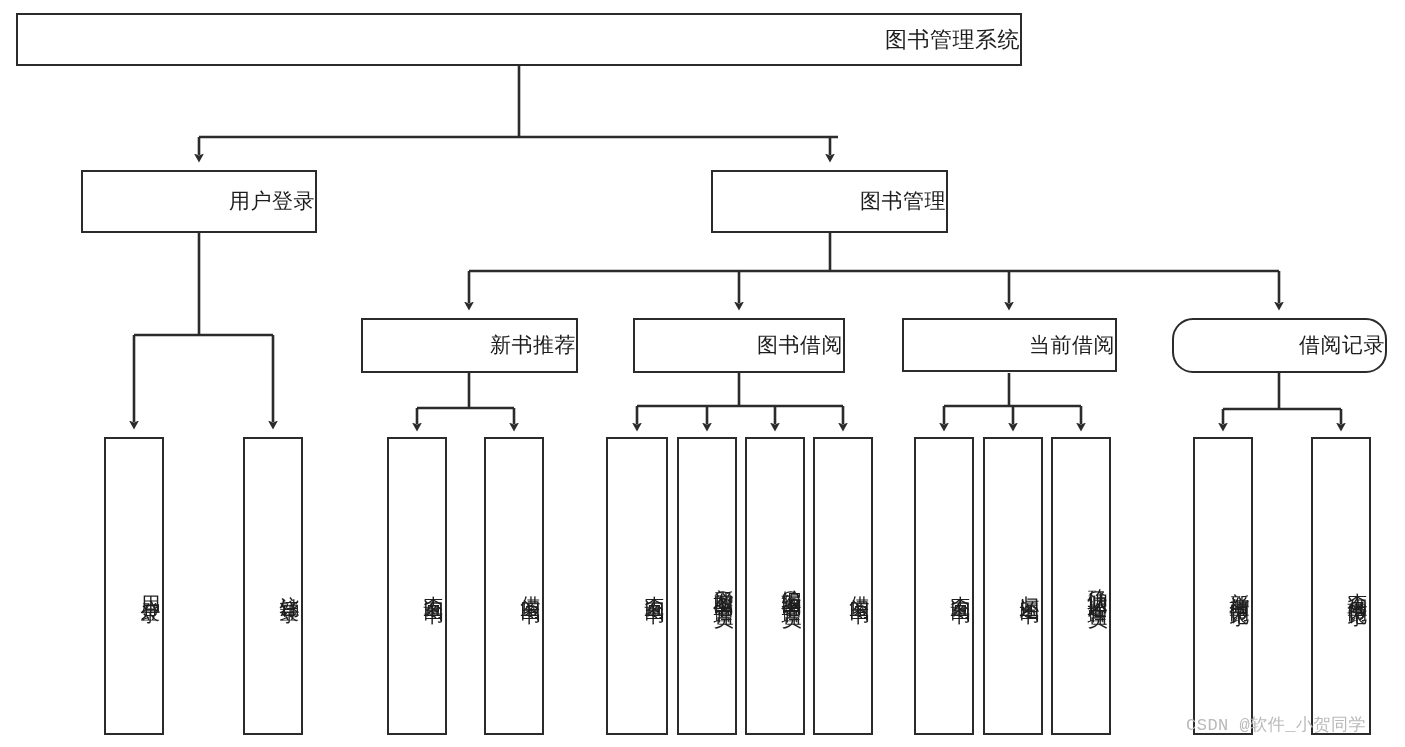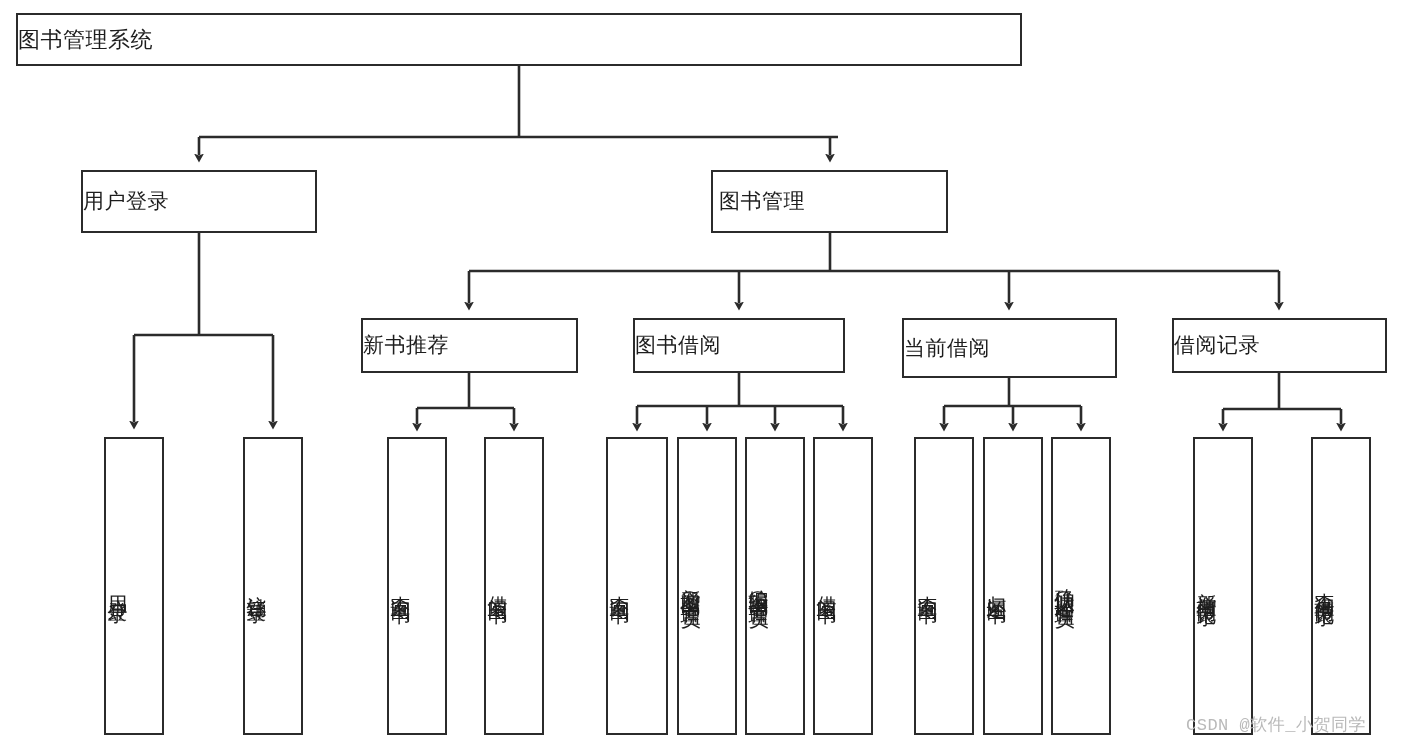--- a/index.html
+++ b/index.html
@@ -24,21 +24,21 @@
     width: 1405px;
     height: 747px;
   }
   .node-box {
     position: absolute;
     box-sizing: border-box;
     background: #ffffff;
     border: 2.5px solid #2b2b2b;
     display: flex;
     align-items: center;
-    justify-content: flex-start;
+    justify-content: flex-end;
     color: #1a1a1a;
   }
   .node-label {
     font-family: "DejaVu Sans", "Liberation Sans", sans-serif;
     font-size: 21px;
     line-height: 1.15;
     letter-spacing: 0.5px;
     white-space: nowrap;
     color: #1d1d1d;
   }
@@ -126,24 +126,24 @@
   <div class="node-box" style="left:711px; top:170px; width:237px; height:63px;padding-left:6px;">
     <span class="node-label">图书管理</span>
   </div>
 
   <div class="node-box" style="left:633px; top:318px; width:212px; height:55px;">
     <span class="node-label">图书借阅</span>
   </div>
   <div class="node-box" style="left:361px; top:318px; width:217px; height:55px;">
     <span class="node-label">新书推荐</span>
   </div>
-  <div class="node-box" style="left:902px; top:318px; width:215px; height:60px;">
+  <div class="node-box" style="left:902px; top:318px; width:215px; height:54px;">
     <span class="node-label">当前借阅</span>
   </div>
-  <div class="node-box" style="left:1172px; top:318px; width:215px; height:55px;">
+  <div class="node-box" style="left:1172px; top:318px; width:215px; height:55px;border-radius:21px;">
     <span class="node-label">借阅记录</span>
   </div>
 
   <div class="node-box vertical" style="left:104px; top:437px; width:60px; height:298px;">
     <span class="node-label">用户登录</span>
   </div>
   <div class="node-box vertical" style="left:243px; top:437px; width:60px; height:298px;">
     <span class="node-label">注销登录</span>
   </div>
   <div class="node-box vertical" style="left:387px; top:437px; width:60px; height:298px;">

